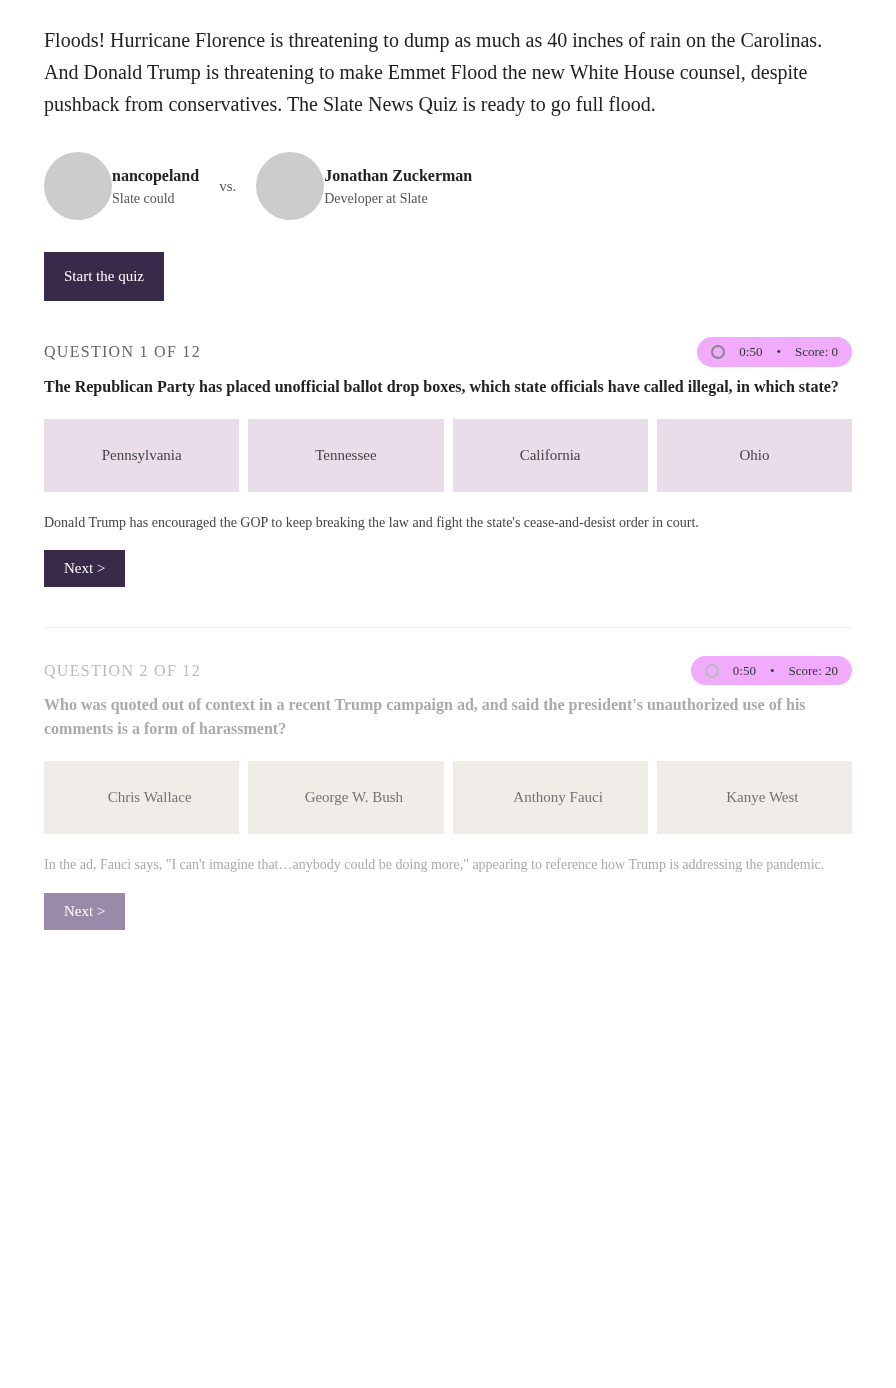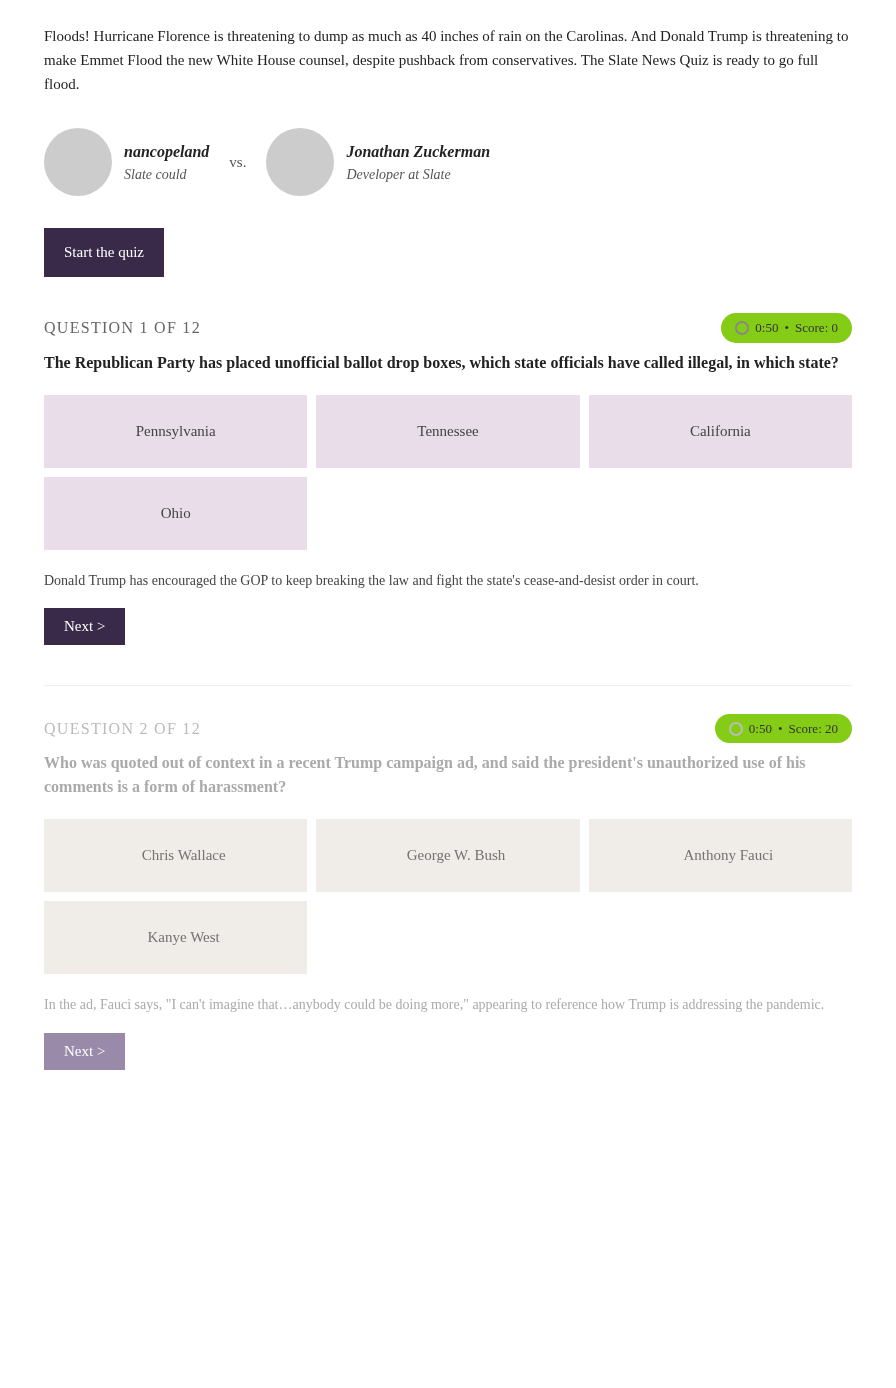--- a/index.html
+++ b/index.html
@@ -8,38 +8,36 @@
       background: #fff;
       color: #222;
       font-size: 16px;
       line-height: 1.5;
       max-width: 896px;
       margin: 0 auto;
       padding: 24px 44px;
     }
 
     .intro-text {
-      font-size: 15px;
+      font-size: 20px;
       color: #222;
       margin-bottom: 32px;
       line-height: 1.6;
     }
 
     .vs-section {
       display: flex;
       align-items: center;
       gap: 12px;
       margin-bottom: 32px;
     }
 
     .player {
       display: flex;
       align-items: center;
-      gap: 12px;
-      font-style: italic;
     }
 
     .avatar {
       width: 68px;
       height: 68px;
       border-radius: 50%;
       background: #ccc;
       flex-shrink: 0;
     }
 
@@ -84,28 +82,28 @@
     }
 
     .question-label {
       font-size: 16px;
       letter-spacing: 0.08em;
       color: #666;
       text-transform: uppercase;
     }
 
     .timer-score {
-      background: #84cc16;
+      background: #f0abfc;
       border-radius: 20px;
       padding: 5px 14px;
       font-size: 13px;
       color: #333;
       display: flex;
       align-items: center;
-      gap: 6px;
+      gap: 14px;
       white-space: nowrap;
     }
 
     .clock-icon {
       display: inline-block;
       width: 14px;
       height: 14px;
       border: 2px solid #888;
       border-radius: 50%;
       position: relative;
@@ -119,21 +117,21 @@
       margin-bottom: 20px;
       line-height: 1.5;
     }
 
     .question-text.muted {
       color: #aaa;
     }
 
     .answers-grid {
       display: grid;
-      grid-template-columns: 1fr 1fr 1fr;
+      grid-template-columns: 1fr 1fr 1fr 1fr;
       gap: 9px;
       margin-bottom: 20px;
     }
 
     .answer-btn {
       background: #e8dde8;
       border: none;
       padding: 28px 16px;
       font-size: 15px;
       color: #444;

